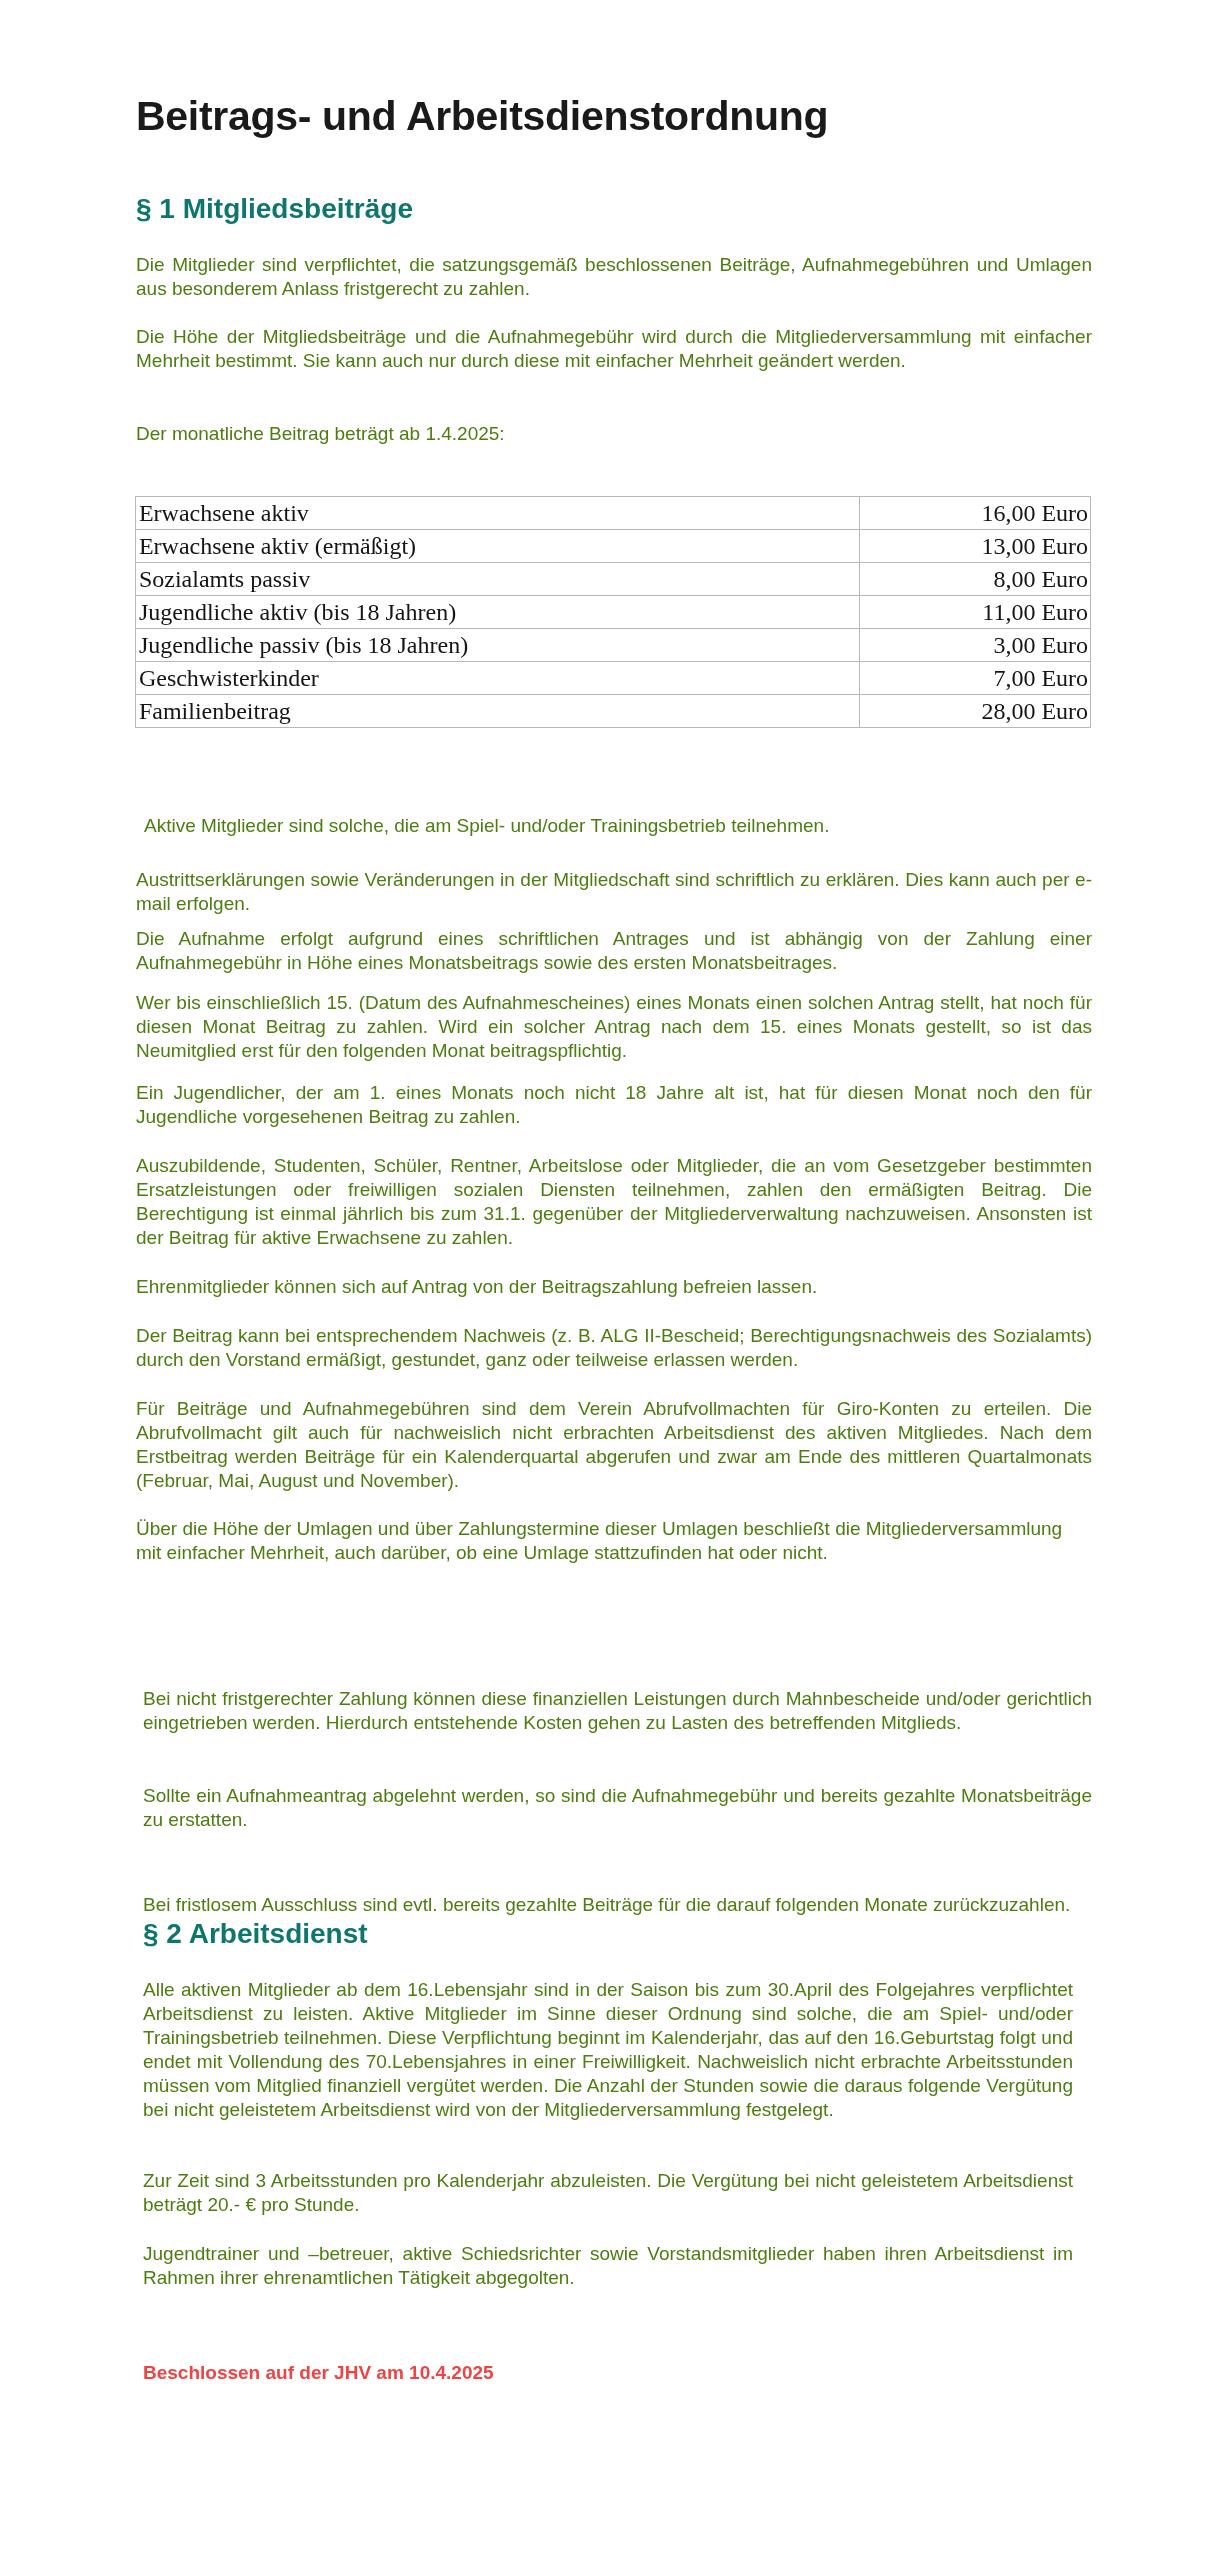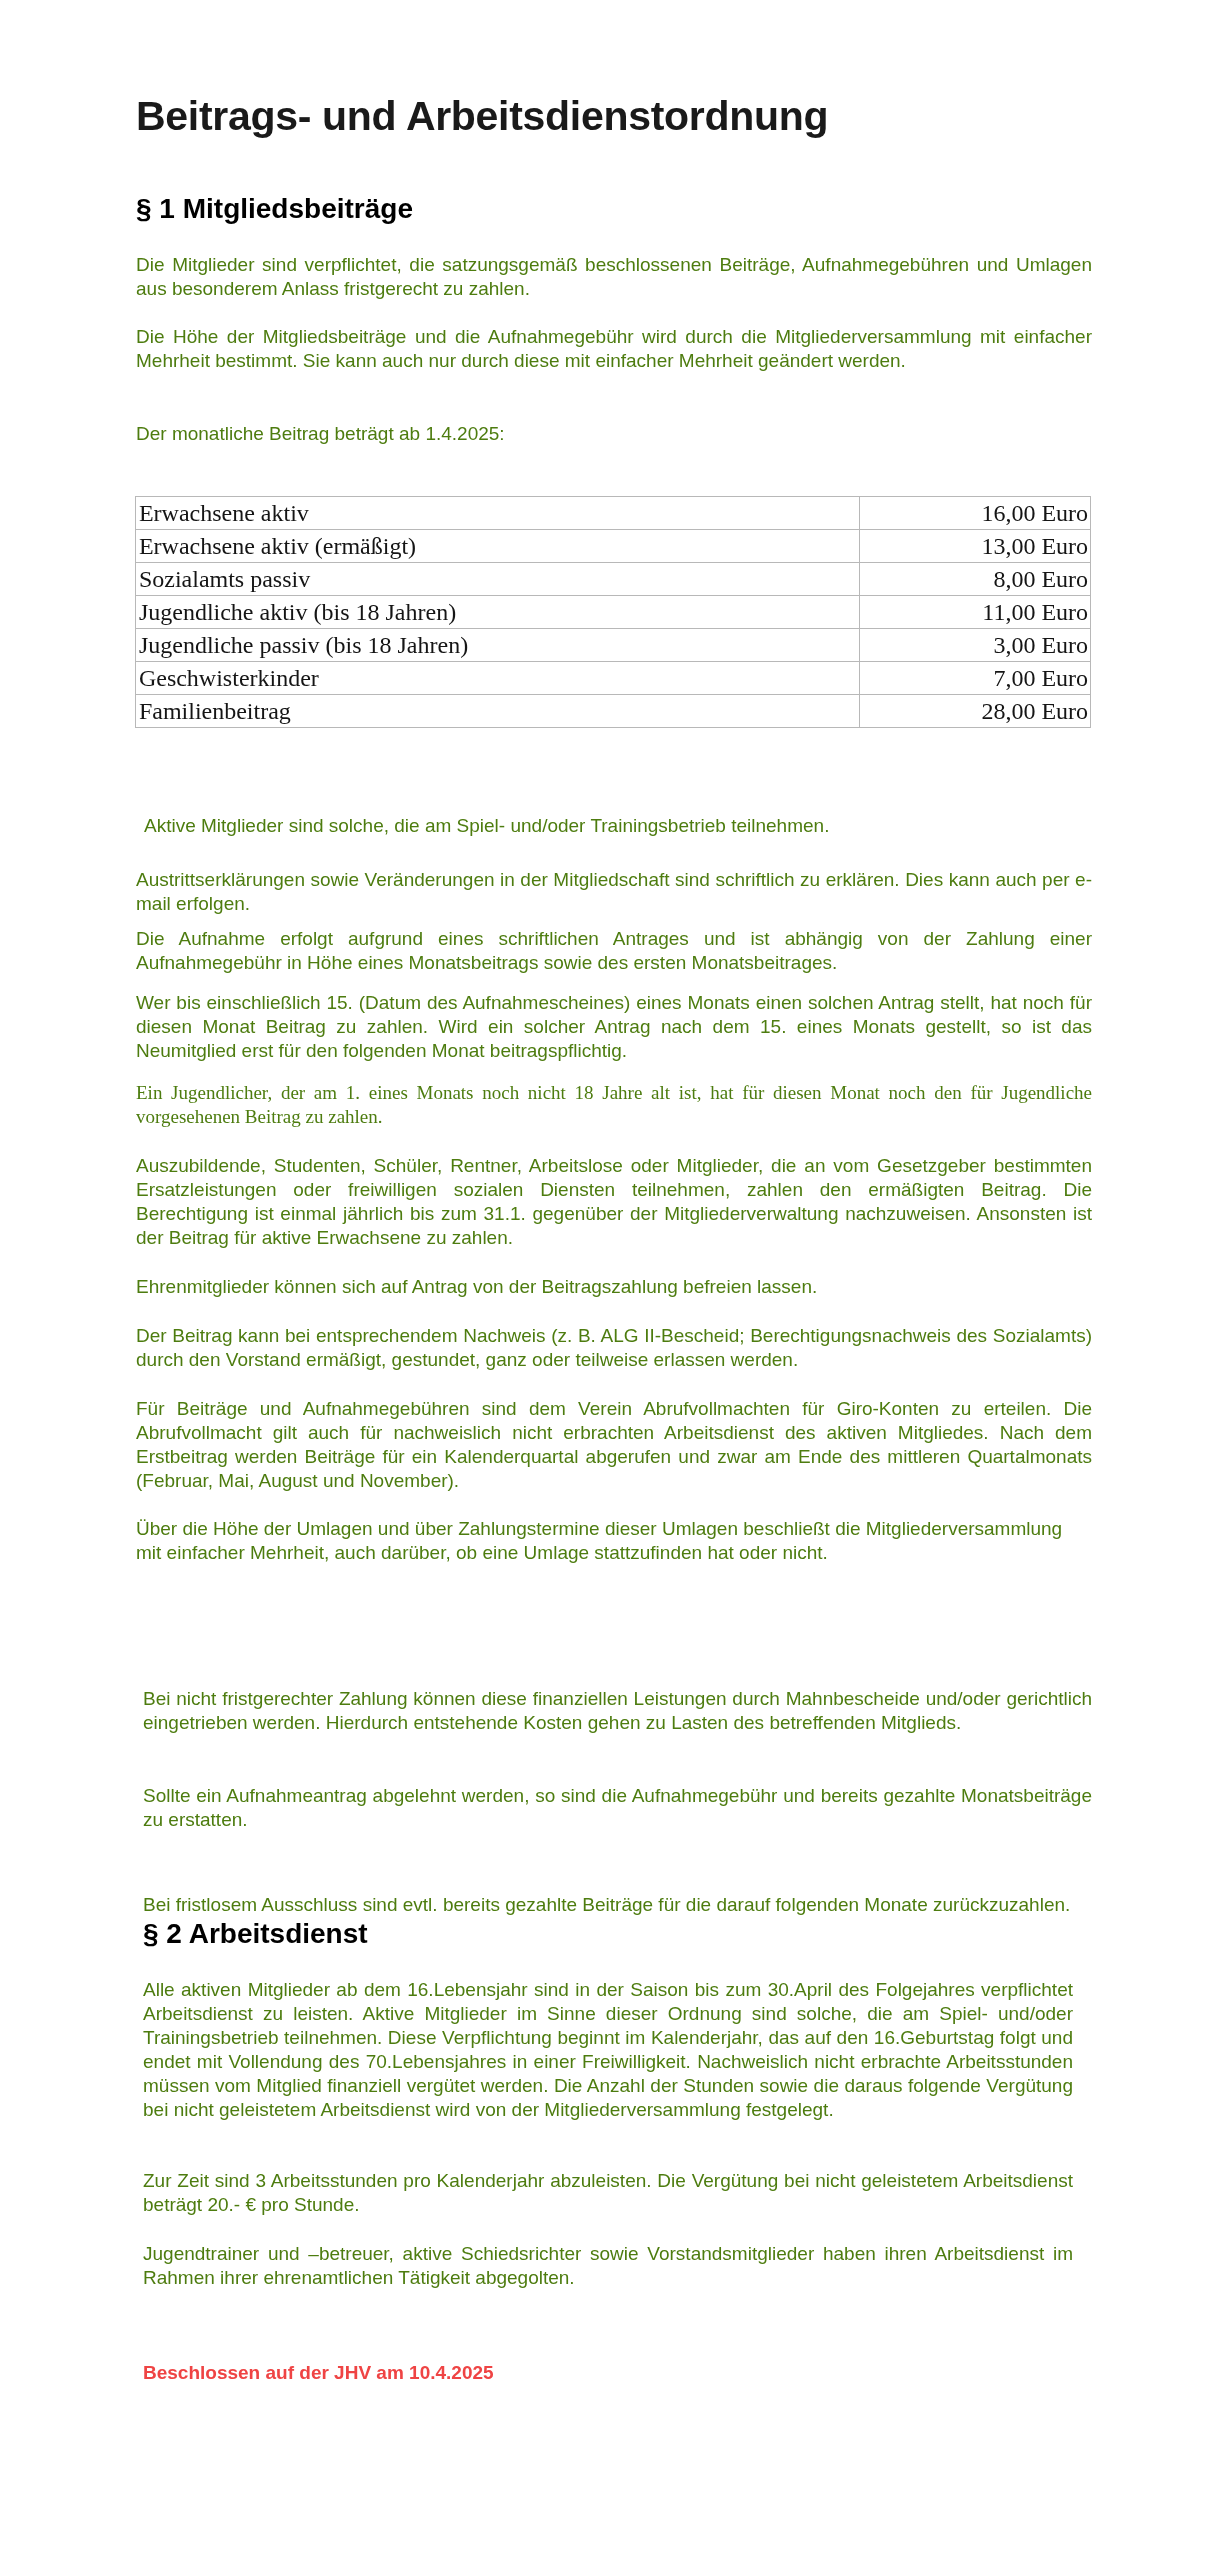--- a/index.html
+++ b/index.html
@@ -11,21 +11,21 @@
       color: #111111;
       font-family: "Liberation Sans", sans-serif;
     }
     .abs { position: absolute; }
     .title {
       left: 136px; top: 93px;
       font-size: 41px; font-weight: bold; letter-spacing: -0.3px;
       color: #1a1a1a; margin: 0;
     }
     .h2 {
-      font-size: 28px; font-weight: bold; color: #000000; margin: 0;
+      font-size: 28px; font-weight: bold; color: #0f766e; margin: 0;
     }
     .p {
       font-size: 19px; line-height: 24px; text-align: justify; margin: 0;
       color: #4d7c0f;
     }
     .p.left { text-align: left; }
     .fee-table {
       left: 135px; top: 496px; width: 956px;
       border-collapse: collapse;
       border: 1.9px solid #b3b3b3;
@@ -88,21 +88,21 @@
       <td class="cat">Familienbeitrag</td>
       <td class="amt">28,00 Euro</td>
     </tr>
   </tbody>
 </table>
 
 <p class="abs p left" style="left:144px; top:814px; width:948px;">Aktive Mitglieder sind solche, die am Spiel- und/oder Trainingsbetrieb teilnehmen.</p>
 <p class="abs p" style="left:136px; top:868px; width:956px;">Austrittserklärungen sowie Veränderungen in der Mitgliedschaft sind schriftlich zu erklären. Dies kann auch per e-mail erfolgen.</p>
 <p class="abs p" style="left:136px; top:927px; width:956px;">Die Aufnahme erfolgt aufgrund eines schriftlichen Antrages und ist abhängig von der Zahlung einer Aufnahmegebühr in Höhe eines Monatsbeitrags sowie des ersten Monatsbeitrages.</p>
 <p class="abs p" style="left:136px; top:991px; width:956px;">Wer bis einschließlich 15. (Datum des Aufnahmescheines) eines Monats einen solchen Antrag stellt, hat noch für diesen Monat Beitrag zu zahlen. Wird ein solcher Antrag nach dem 15. eines Monats gestellt, so ist das Neumitglied erst für den folgenden Monat beitragspflichtig.</p>
-<p class="abs p" style="left:136px; top:1081px; width:956px;font-family:Liberation Serif, serif;">Ein Jugendlicher, der am 1. eines Monats noch nicht 18 Jahre alt ist, hat für diesen Monat noch den für Jugendliche vorgesehenen Beitrag zu zahlen.</p>
+<p class="abs p" style="left:136px; top:1081px; width:956px;">Ein Jugendlicher, der am 1. eines Monats noch nicht 18 Jahre alt ist, hat für diesen Monat noch den für Jugendliche vorgesehenen Beitrag zu zahlen.</p>
 <p class="abs p" style="left:136px; top:1154px; width:956px;">Auszubildende, Studenten, Schüler, Rentner, Arbeitslose oder Mitglieder, die an vom Gesetzgeber bestimmten Ersatzleistungen oder freiwilligen sozialen Diensten teilnehmen, zahlen den ermäßigten Beitrag.  Die Berechtigung ist einmal jährlich bis zum 31.1.  gegenüber der Mitgliederverwaltung nachzuweisen. Ansonsten ist der Beitrag für aktive Erwachsene zu zahlen.</p>
 <p class="abs p" style="left:136px; top:1275px; width:956px;">Ehrenmitglieder können sich auf Antrag von der Beitragszahlung befreien lassen.</p>
 <p class="abs p" style="left:136px; top:1324px; width:956px;">Der Beitrag kann bei entsprechendem Nachweis (z. B. ALG II-Bescheid; Berechtigungsnachweis des Sozialamts) durch den Vorstand ermäßigt, gestundet, ganz oder teilweise erlassen werden.</p>
 <p class="abs p" style="left:136px; top:1397px; width:956px;">Für Beiträge und Aufnahmegebühren sind dem Verein Abrufvollmachten für Giro-Konten zu erteilen. Die Abrufvollmacht gilt auch für nachweislich nicht erbrachten Arbeitsdienst des aktiven Mitgliedes. Nach dem Erstbeitrag werden Beiträge für ein Kalenderquartal abgerufen und zwar am Ende des mittleren Quartalmonats (Februar, Mai, August und November).</p>
 <p class="abs p left" style="left:136px; top:1517px; width:944px;">Über die Höhe der Umlagen und über Zahlungstermine dieser Umlagen beschließt die Mitgliederversammlung mit einfacher Mehrheit, auch darüber, ob eine Umlage stattzufinden hat oder nicht.</p>
 
 <p class="abs p" style="left:143px; top:1687px; width:949px;">Bei nicht fristgerechter Zahlung können diese finanziellen Leistungen durch Mahnbescheide und/oder gerichtlich eingetrieben werden. Hierdurch entstehende Kosten gehen zu Lasten des betreffenden Mitglieds.</p>
 <p class="abs p" style="left:143px; top:1784px; width:949px;">Sollte ein Aufnahmeantrag abgelehnt werden, so sind die Aufnahmegebühr und bereits gezahlte Monatsbeiträge zu erstatten.</p>
 <p class="abs p" style="left:143px; top:1857px; width:949px;margin-top:36px;">Bei fristlosem Ausschluss sind evtl. bereits gezahlte Beiträge für die darauf folgenden Monate zurückzuzahlen.</p>
 

